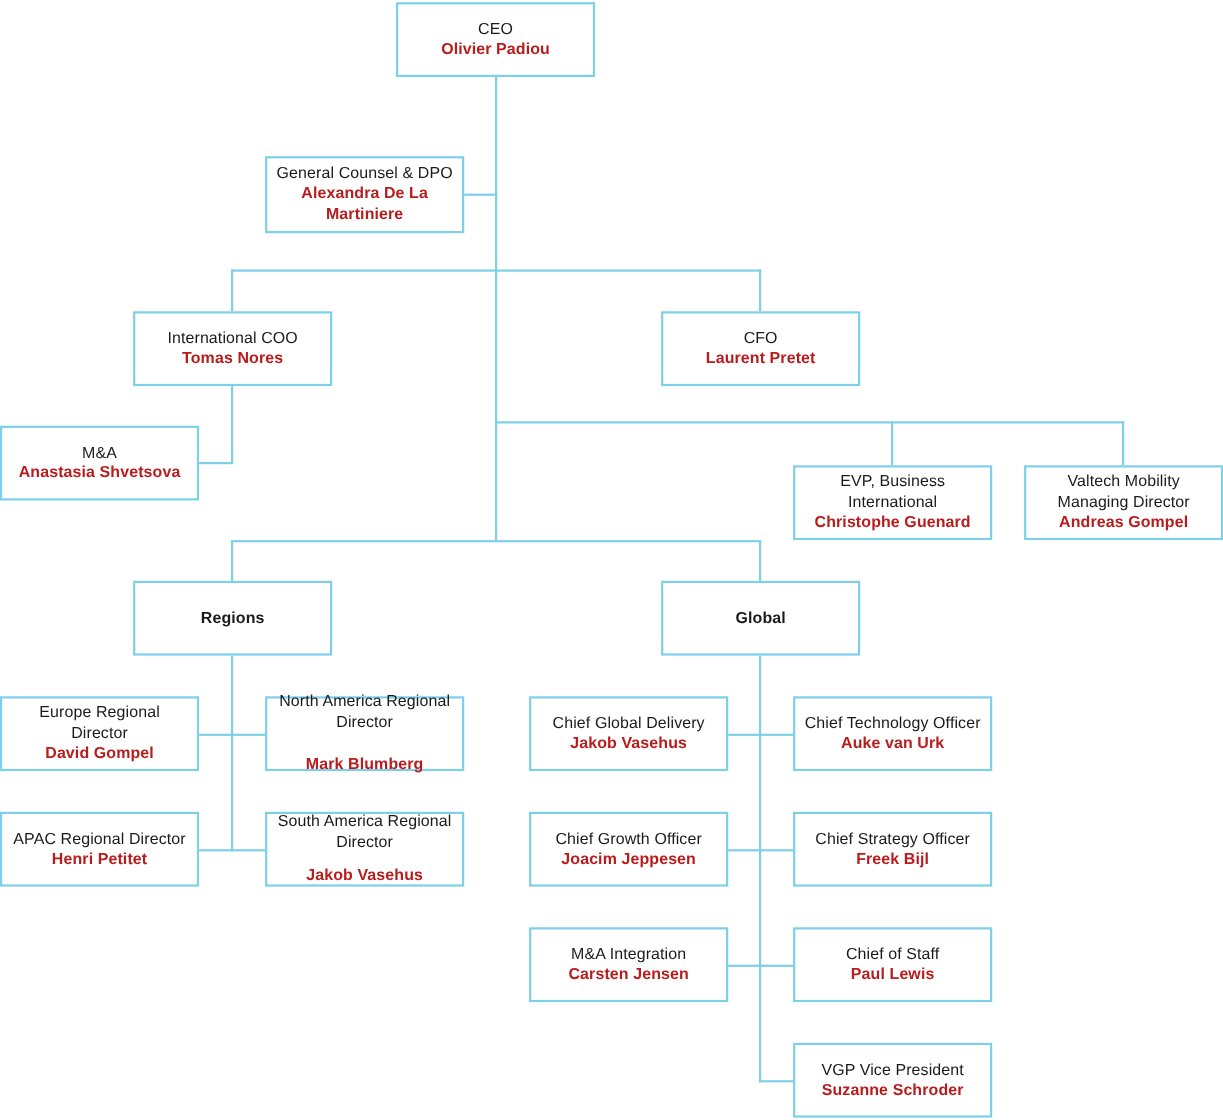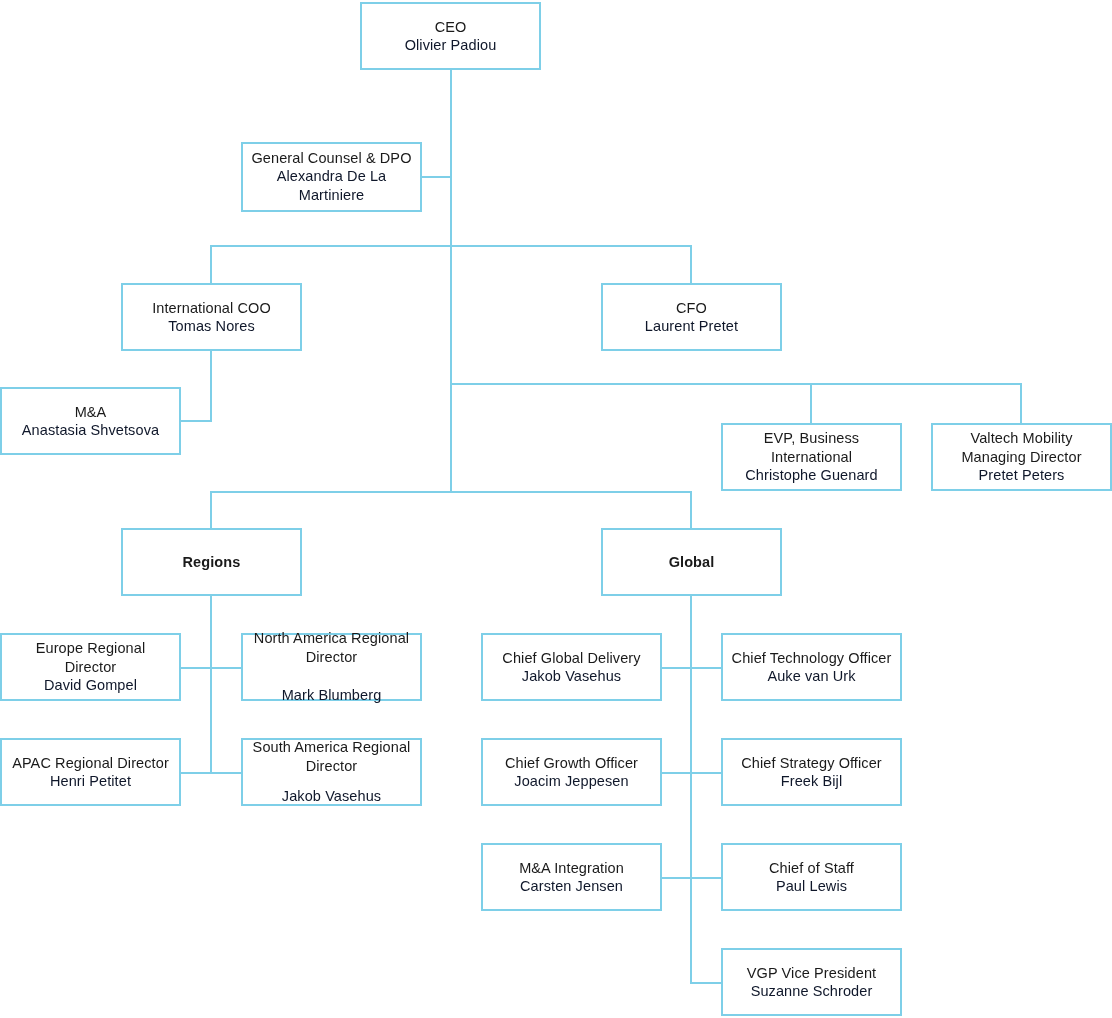--- a/index.html
+++ b/index.html
@@ -35,22 +35,22 @@
   .node .title {
     font-size: 14.5px;
     line-height: 1.25;
     font-weight: 400;
     color: #1a1a1a;
     letter-spacing: 0.1px;
   }
   .node .person {
     font-size: 14.5px;
     line-height: 1.3;
-    font-weight: normal;
-    color: #0f172a;
+    font-weight: bold;
+    color: #b91c1c;
     letter-spacing: 0.1px;
   }
   .node.group .title {
     font-weight: bold;
     font-size: 14.5px;
   }
   .conn {
     position: absolute;
     background: #7ecfe8;
     z-index: 1;
@@ -122,21 +122,21 @@
     <span class="person">Anastasia Shvetsova</span>
   </div>
 
   <div class="node" style="left:721px; top:423px; width:181px; height:68px;">
     <span class="title">EVP, Business International</span>
     <span class="person">Christophe Guenard</span>
   </div>
 
   <div class="node" style="left:931px; top:423px; width:181px; height:68px;">
     <span class="title">Valtech Mobility Managing Director</span>
-    <span class="person">Pretet Peters</span>
+    <span class="person">Andreas Gompel</span>
   </div>
 
   <div class="node group" style="left:121px; top:528px; width:181px; height:68px;">
     <span class="title">Regions</span>
 
   </div>
 
   <div class="node group" style="left:601px; top:528px; width:181px; height:68px;">
     <span class="title">Global</span>
 

